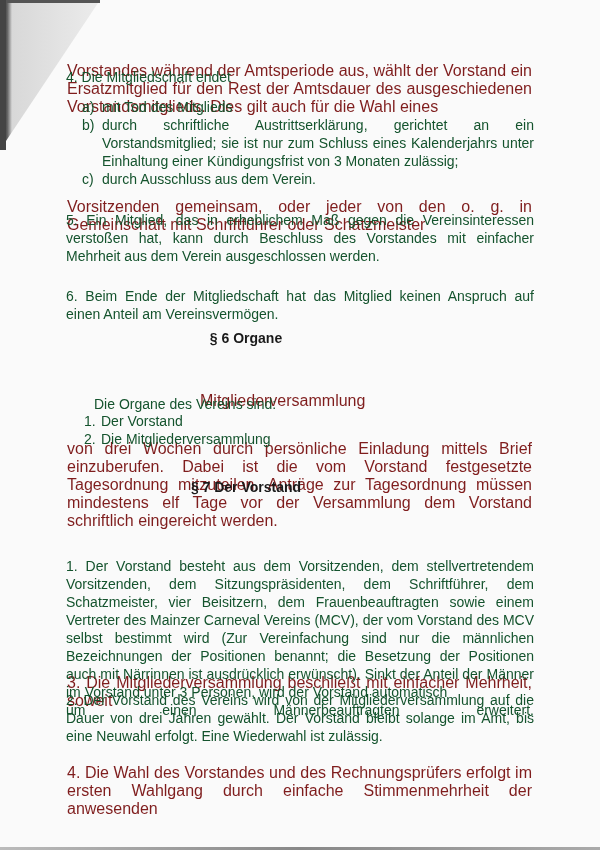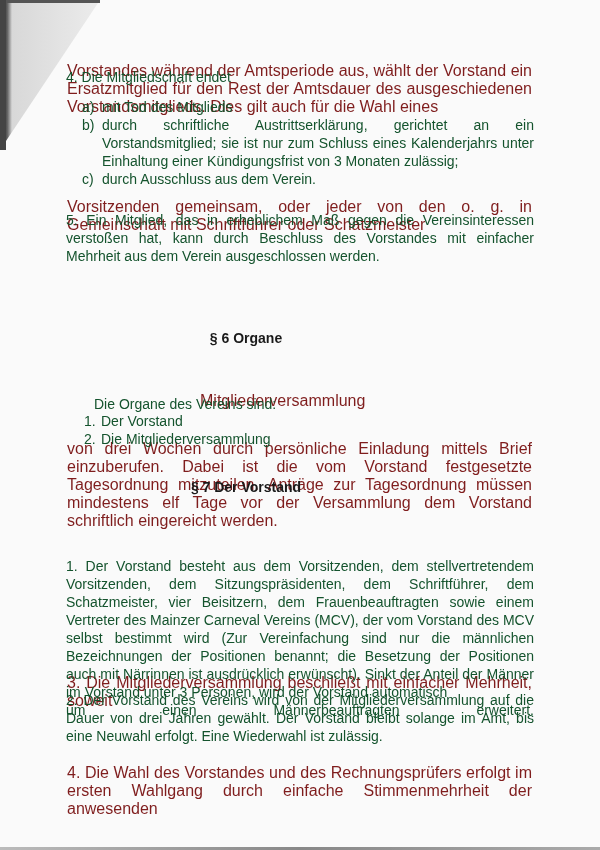--- a/index.html
+++ b/index.html
@@ -60,20 +60,23 @@
     <div class="item">
       <span class="mk">c)</span>
       <p>durch Ausschluss aus dem Verein.</p>
     </div>
   </div>
 
   <div class="content" style="top:211px;">
     <p>5. Ein Mitglied, das in erheblichem Maß gegen die Vereinsinteressen verstoßen hat, kann durch Beschluss des Vorstandes mit einfacher Mehrheit aus dem Verein ausgeschlossen werden.</p>
   </div>
 
+  <div class="content" style="top:287px;">
+    <p>6. Beim Ende der Mitgliedschaft hat das Mitglied keinen Anspruch auf einen Anteil am Vereinsvermögen.</p>
+  </div>
 
   <div class="heading" style="top:330px;">§ 6 Organe</div>
 
   <div class="content" style="top:395px;margin-left:28px;">Die Organe des Vereins sind:</div>
 
   <div class="content" style="top:412px;">
     <div class="num">
       <span class="mk">1.</span>
       <span>Der Vorstand</span>
     </div>

